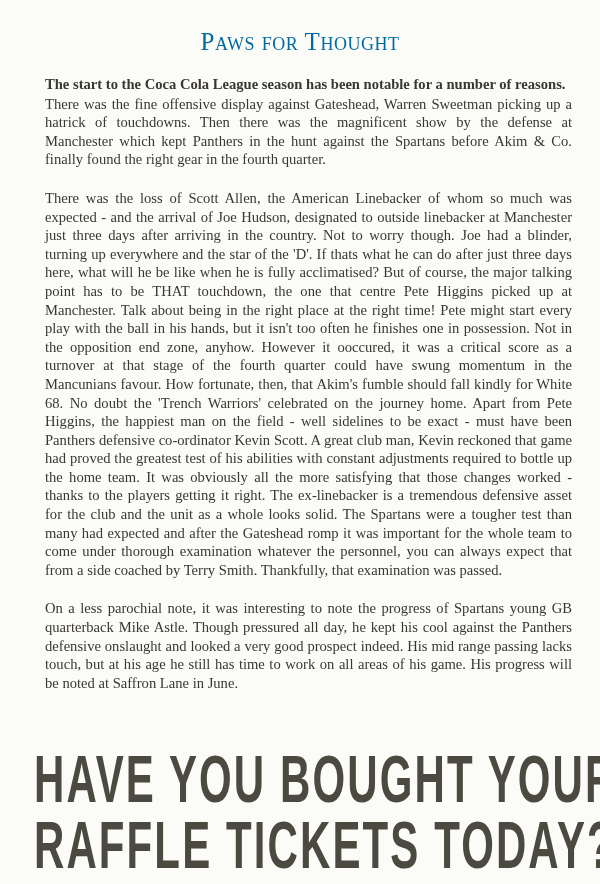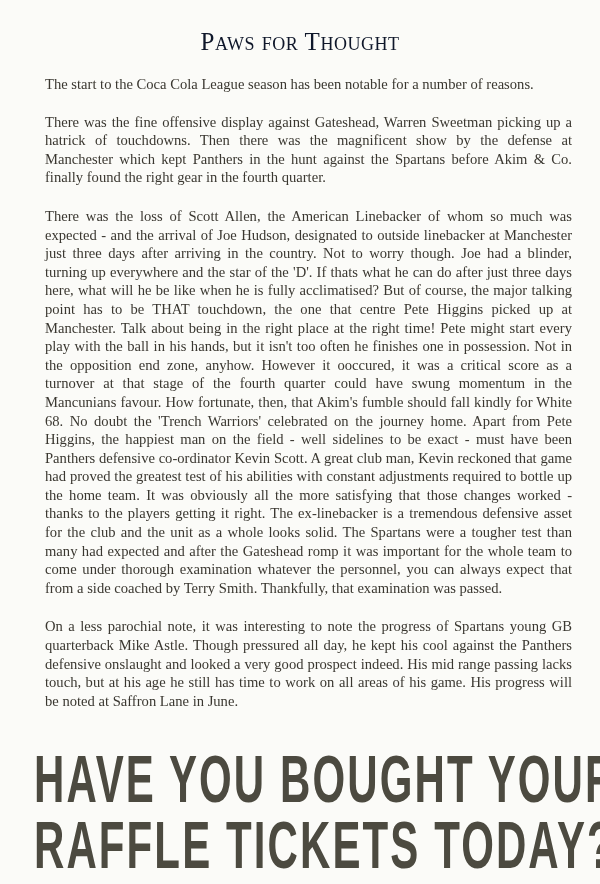--- a/index.html
+++ b/index.html
@@ -23,39 +23,40 @@
     .title {
       position: absolute;
       top: 28px;
       left: 0;
       width: 600px;
       text-align: center;
       font-family: "Liberation Serif", serif;
       font-size: 25px;
       font-variant: small-caps;
       letter-spacing: 0.5px;
-      color: #0f172a;
+      color: #0369a1;
       margin: 0;
       font-weight: normal;
     }
     .body-text {
       position: absolute;
       left: 45px;
       width: 527px;
       top: 75px;
     }
     .para {
       margin: 0 0 20px 0;
       font-size: 14.6px;
       line-height: 18.6px;
       text-align: justify;
       color: #3a3730;
     }
     .para.first {
-      margin-bottom: 19px;
+      margin-bottom: 1px;
+      font-weight: bold;
     }
     .banner {
       position: absolute;
       left: 0;
       top: 744px;
       width: 600px;
     }
     .banner-line {
       display: block;
       font-family: "Liberation Sans", "DejaVu Sans", sans-serif;

